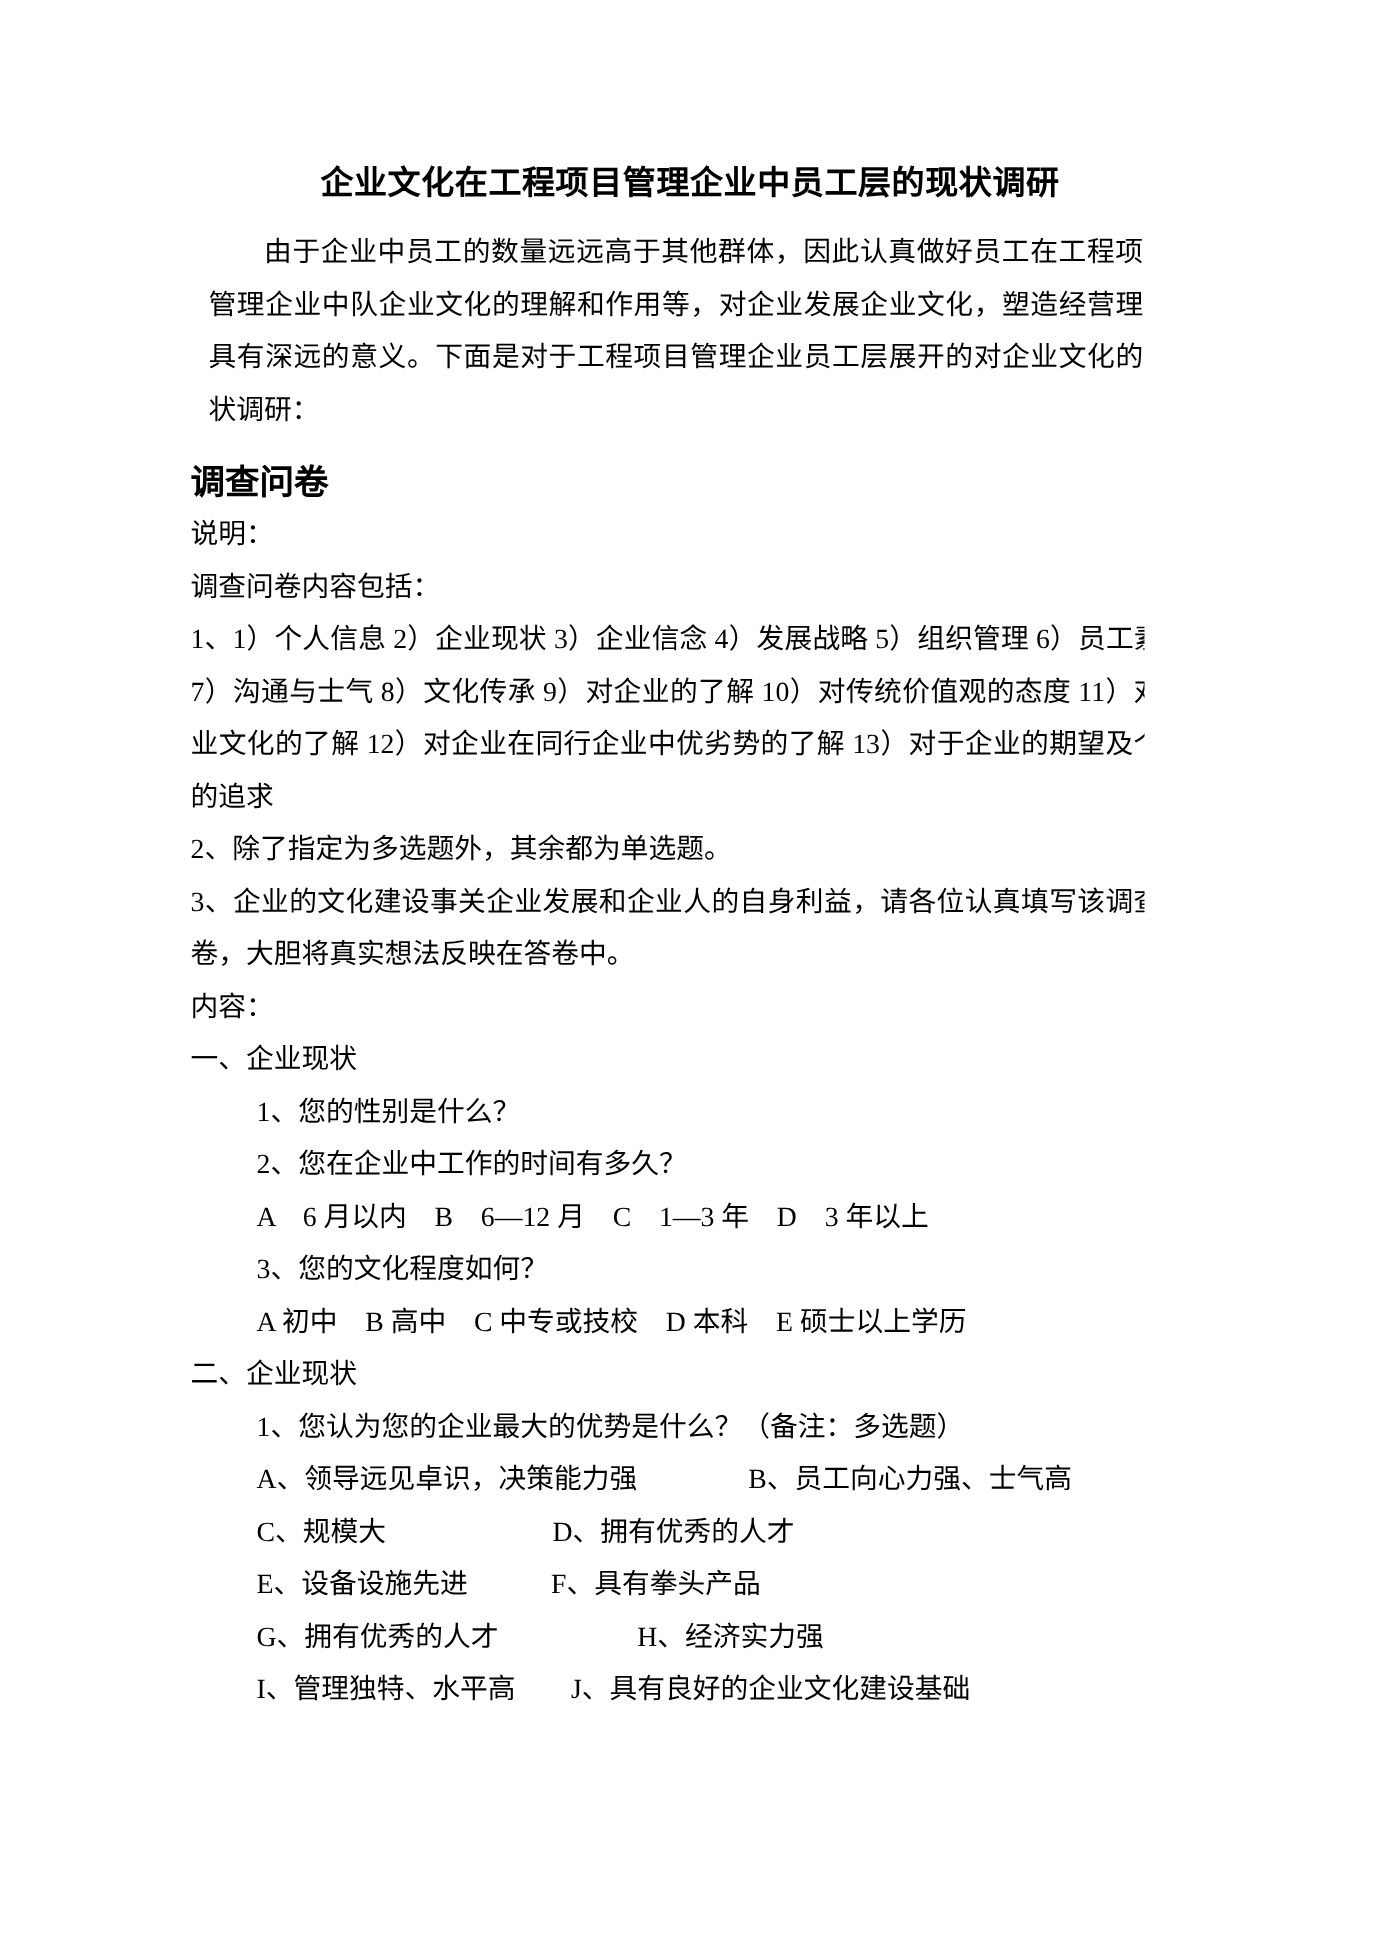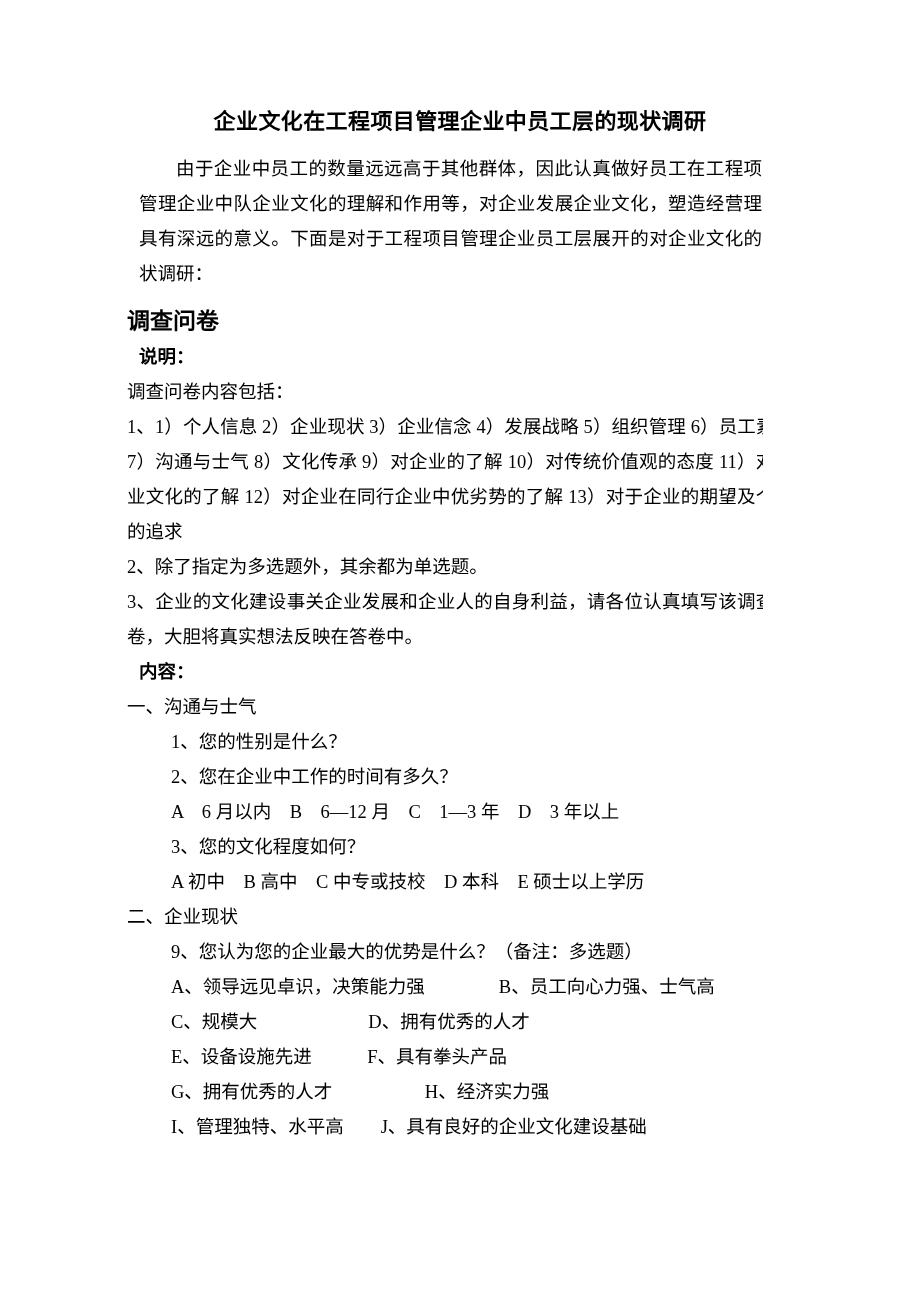--- a/index.html
+++ b/index.html
@@ -60,22 +60,21 @@
     margin: 0;
     white-space: pre-wrap;
   }
   .line.flow {
     text-align: justify;
     text-justify: inter-ideograph;
     white-space: normal;
     word-break: break-all;
   }
   .bold {
-    font-weight: bold;
-    margin-left: 12px;
+    font-weight: normal;
   }
   .indent-1 {
     padding-left: 44px;
   }
 </style>
 </head>
 <body>
 
 <div class="page">
   <div class="content">
@@ -91,33 +90,33 @@
     <p class="line">调查问卷内容包括：</p>
 
     <p class="line flow">1、1）个人信息 2）企业现状 3）企业信念 4）发展战略 5）组织管理 6）员工素质 7）沟通与士气 8）文化传承 9）对企业的了解 10）对传统价值观的态度 11）对企业文化的了解 12）对企业在同行企业中优劣势的了解 13）对于企业的期望及个人的追求</p>
 
     <p class="line flow">2、除了指定为多选题外，其余都为单选题。</p>
 
     <p class="line flow">3、企业的文化建设事关企业发展和企业人的自身利益，请各位认真填写该调查问卷，大胆将真实想法反映在答卷中。</p>
 
     <p class="line bold">内容：</p>
 
-    <p class="line">一、沟通与士气</p>
+    <p class="line">一、企业现状</p>
 
     <p class="line indent-1">1、您的性别是什么？</p>
 
     <p class="line indent-1">2、您在企业中工作的时间有多久？</p>
     <p class="line indent-1">A　6 月以内　B　6—12 月　C　1—3 年　D　3 年以上</p>
 
     <p class="line indent-1">3、您的文化程度如何？</p>
     <p class="line indent-1">A 初中　B 高中　C 中专或技校　D 本科　E 硕士以上学历</p>
 
     <p class="line">二、企业现状</p>
 
-    <p class="line indent-1">9、您认为您的企业最大的优势是什么？（备注：多选题）</p>
+    <p class="line indent-1">1、您认为您的企业最大的优势是什么？（备注：多选题）</p>
 
     <p class="line indent-1">A、领导远见卓识，决策能力强　　　　B、员工向心力强、士气高</p>
     <p class="line indent-1">C、规模大　　　　　　D、拥有优秀的人才</p>
     <p class="line indent-1">E、设备设施先进　　　F、具有拳头产品</p>
     <p class="line indent-1">G、拥有优秀的人才　　　　　H、经济实力强</p>
     <p class="line indent-1">I、管理独特、水平高　　J、具有良好的企业文化建设基础</p>
 
   </div>
 </div>
 

